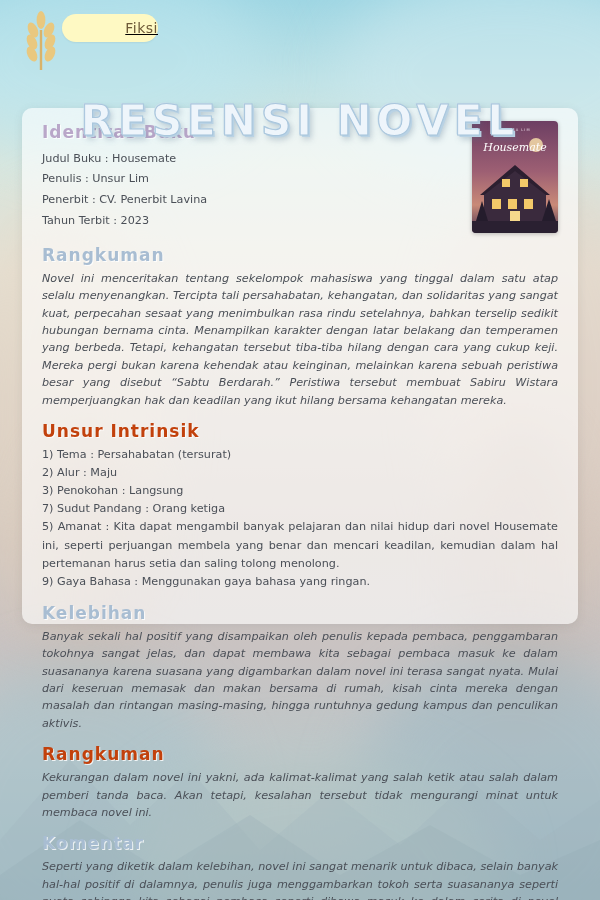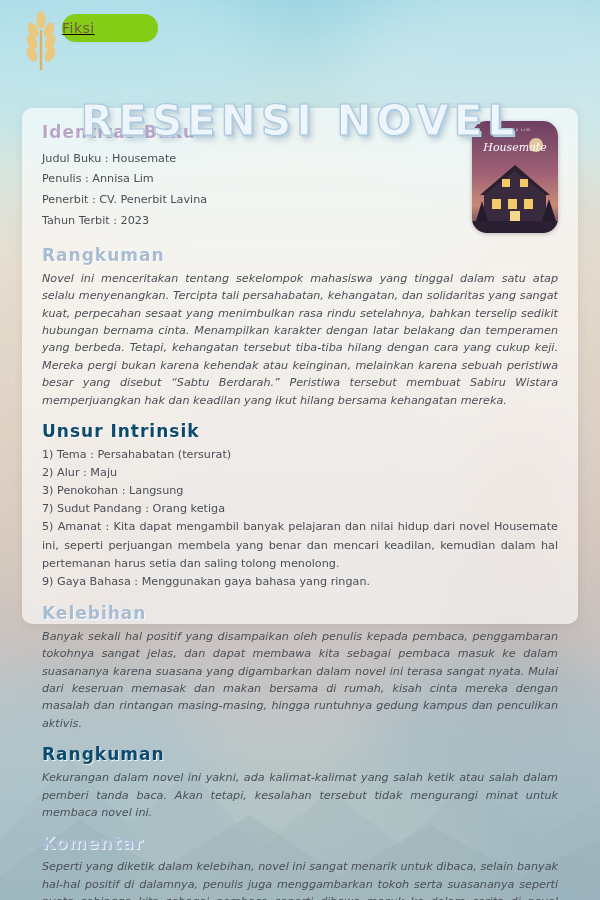--- a/index.html
+++ b/index.html
@@ -62,23 +62,23 @@
   .wheat {
     position: absolute;
     left: 18px; top: 8px;
     width: 46px; height: 64px;
     z-index: 5;
   }
   .badge {
     position: absolute;
     left: 62px; top: 14px;
     width: 96px; height: 28px;
-    background: #84cc16;
+    background: #fef9c3;
     border-radius: 14px;
-    display: flex; align-items: center; justify-content: flex-start;
+    display: flex; align-items: center; justify-content: flex-end;
     z-index: 4;
     box-shadow: 0 1px 2px rgba(0,0,0,.06);
     text-decoration: underline;
   }
   .badge span {
     font-family: "DejaVu Sans", sans-serif;
     font-size: 14px;
     color: #6e5a38;
     letter-spacing: .5px;
   }
@@ -118,21 +118,21 @@
   h2.section {
     font-family: "DejaVu Sans", sans-serif;
     font-weight: bold;
     font-size: 17px;
     color: #b9a7c9;
     letter-spacing: 1px;
     margin-bottom: 5px;
     text-shadow: 1px 1px 0 rgba(255,255,255,.8);
   }
   h2.section.blue { color: #a8bdd2; }
-  h2.section.mauve { color: #0c4a6e; }
+  h2.section.mauve { color: #c2410c; }
 
   .body-text {
     font-size: 11.2px;
     line-height: 1.55;
     color: #4a4f57;
     text-align: justify;
     font-style: italic;
   }
 
   
@@ -148,21 +148,21 @@
   }
   .ident-col { flex: 1; }
   .ident-col p {
     font-size: 11.2px;
     color: #4a4f57;
     line-height: 1.85;
   }
   .cover {
     width: 86px;
     height: 112px;
-    border-radius: 15px;
+    border-radius: 4px;
     overflow: hidden;
     flex: 0 0 86px;
     box-shadow: 0 1px 4px rgba(0,0,0,.25);
     position: relative;
     margin-top: -26px;
   }
 
   .sec { margin-top: 12px; }
   .sec-list p {
     font-size: 11.2px;
@@ -209,21 +209,21 @@
 
 <div class="title">RESENSI NOVEL</div>
 
 <div class="card">
 
   <h2 class="section">Identitas Buku</h2>
   <div class="ident-wrap">
     <div class="ident-cols">
       <div class="ident-col">
         <p>Judul Buku : Housemate</p>
-        <p>Penulis : Annisa Lim</p>
+        <p>Penulis : Unsur Lim</p>
         <p>Penerbit : CV. Penerbit Lavina</p>
         <p>Tahun Terbit : 2023</p>
       </div>
     </div>
 
     <div class="cover">
       <svg viewBox="0 0 86 112" width="86" height="112">
         <defs>
           <linearGradient id="skyg" x1="0" y1="0" x2="0" y2="1">
             <stop offset="0%" stop-color="#6d3f63"></stop>

